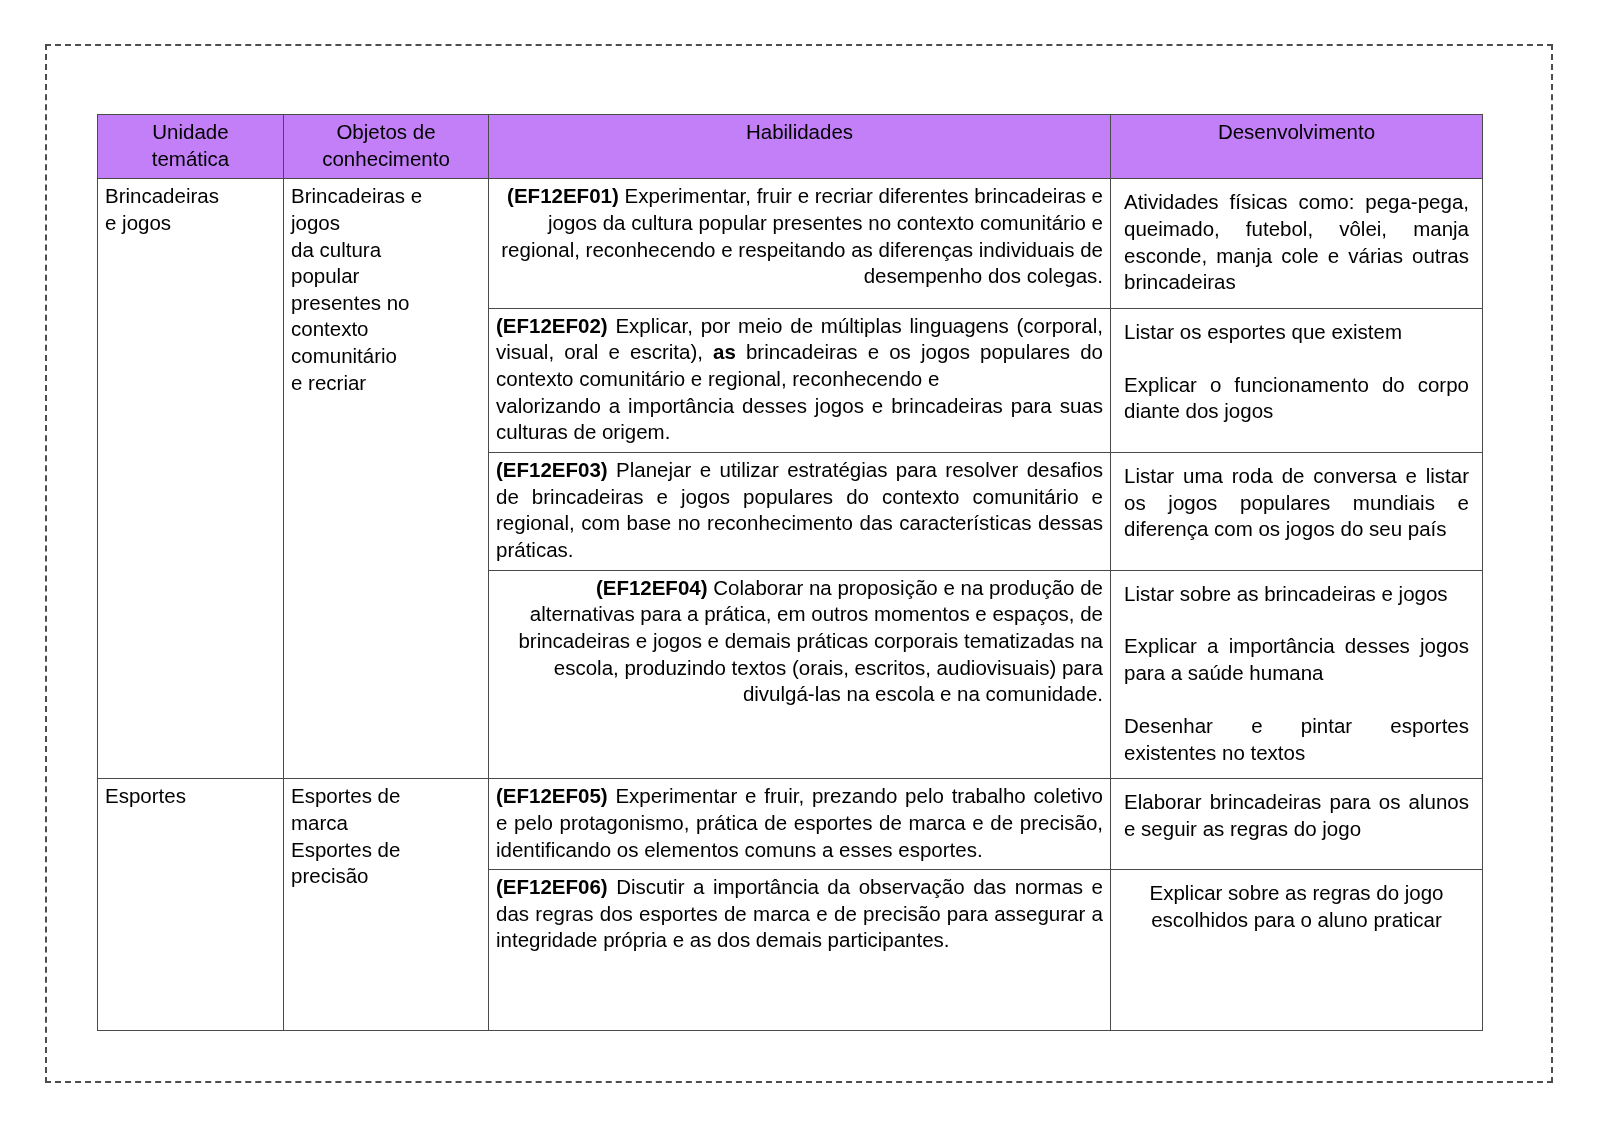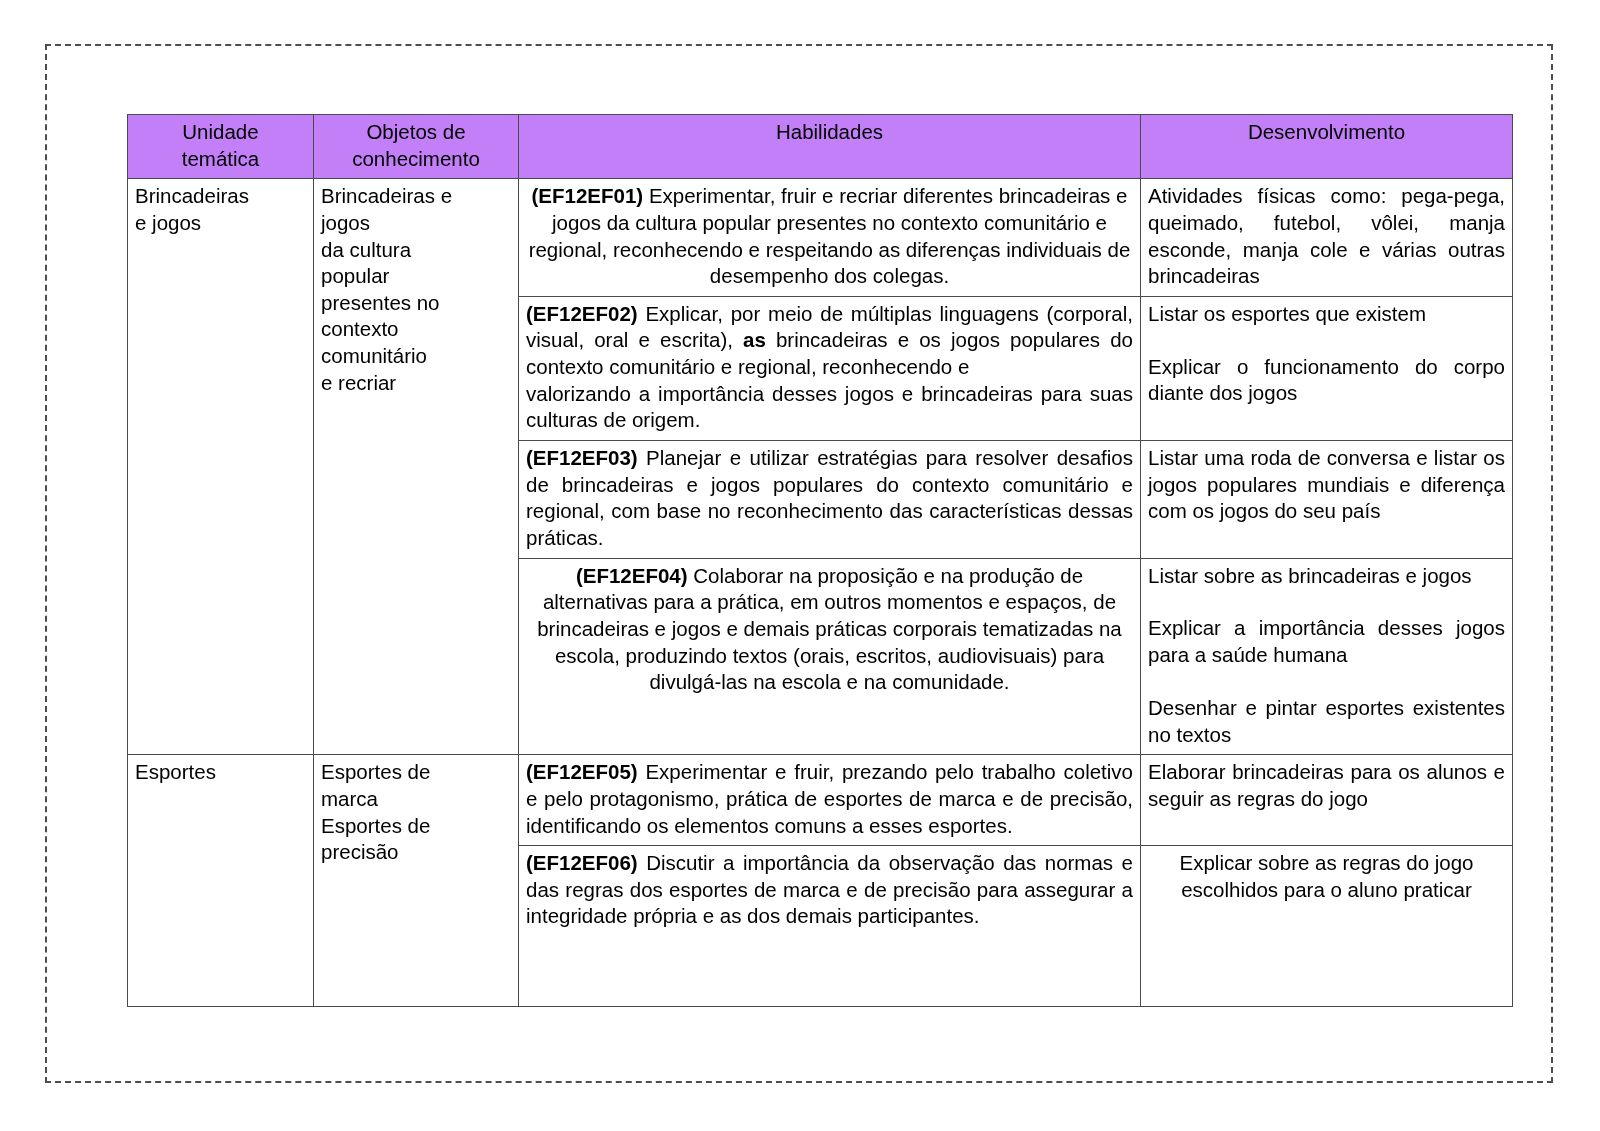--- a/index.html
+++ b/index.html
@@ -21,21 +21,21 @@
     top: 44px;
     width: 1508px;
     height: 1039px;
     border: 2px dashed #4d4d4d;
     box-sizing: border-box;
     background: #ffffff;
   }
 
   #table-wrap {
     position: absolute;
-    left: 80px;
+    left: 50px;
     top: 68px;
     width: 1385px;
   }
 
   table.bncc {
     border-collapse: collapse;
     table-layout: fixed;
     width: 1385px;
     border: 1px solid #4a4a4a;
   }
@@ -70,40 +70,40 @@
     text-align: left;
     padding-top: 6px;
     line-height: 1.27;
   }
 
   td.skill-cell {
     text-align: justify;
     text-justify: inter-word;
   }
   td.skill-cell.left-align {
-    text-align: center;
+    text-align: right;
   }
 
   td.dev-cell {
     text-align: justify;
     text-justify: inter-word;
   }
   td.dev-cell.left-align {
     text-align: center;
   }
 
   .code {
     font-weight: bold;
   }
   .bold-inline {
     font-weight: bold;
   }
 
   .dev-para {
-    margin: 0;
+    margin: 6px;
   }
   .dev-para + .dev-para {
     margin-top: 1.28em;
   }
 </style>
 </head>
 <body>
 
 <div id="page">
   <div id="table-wrap">

